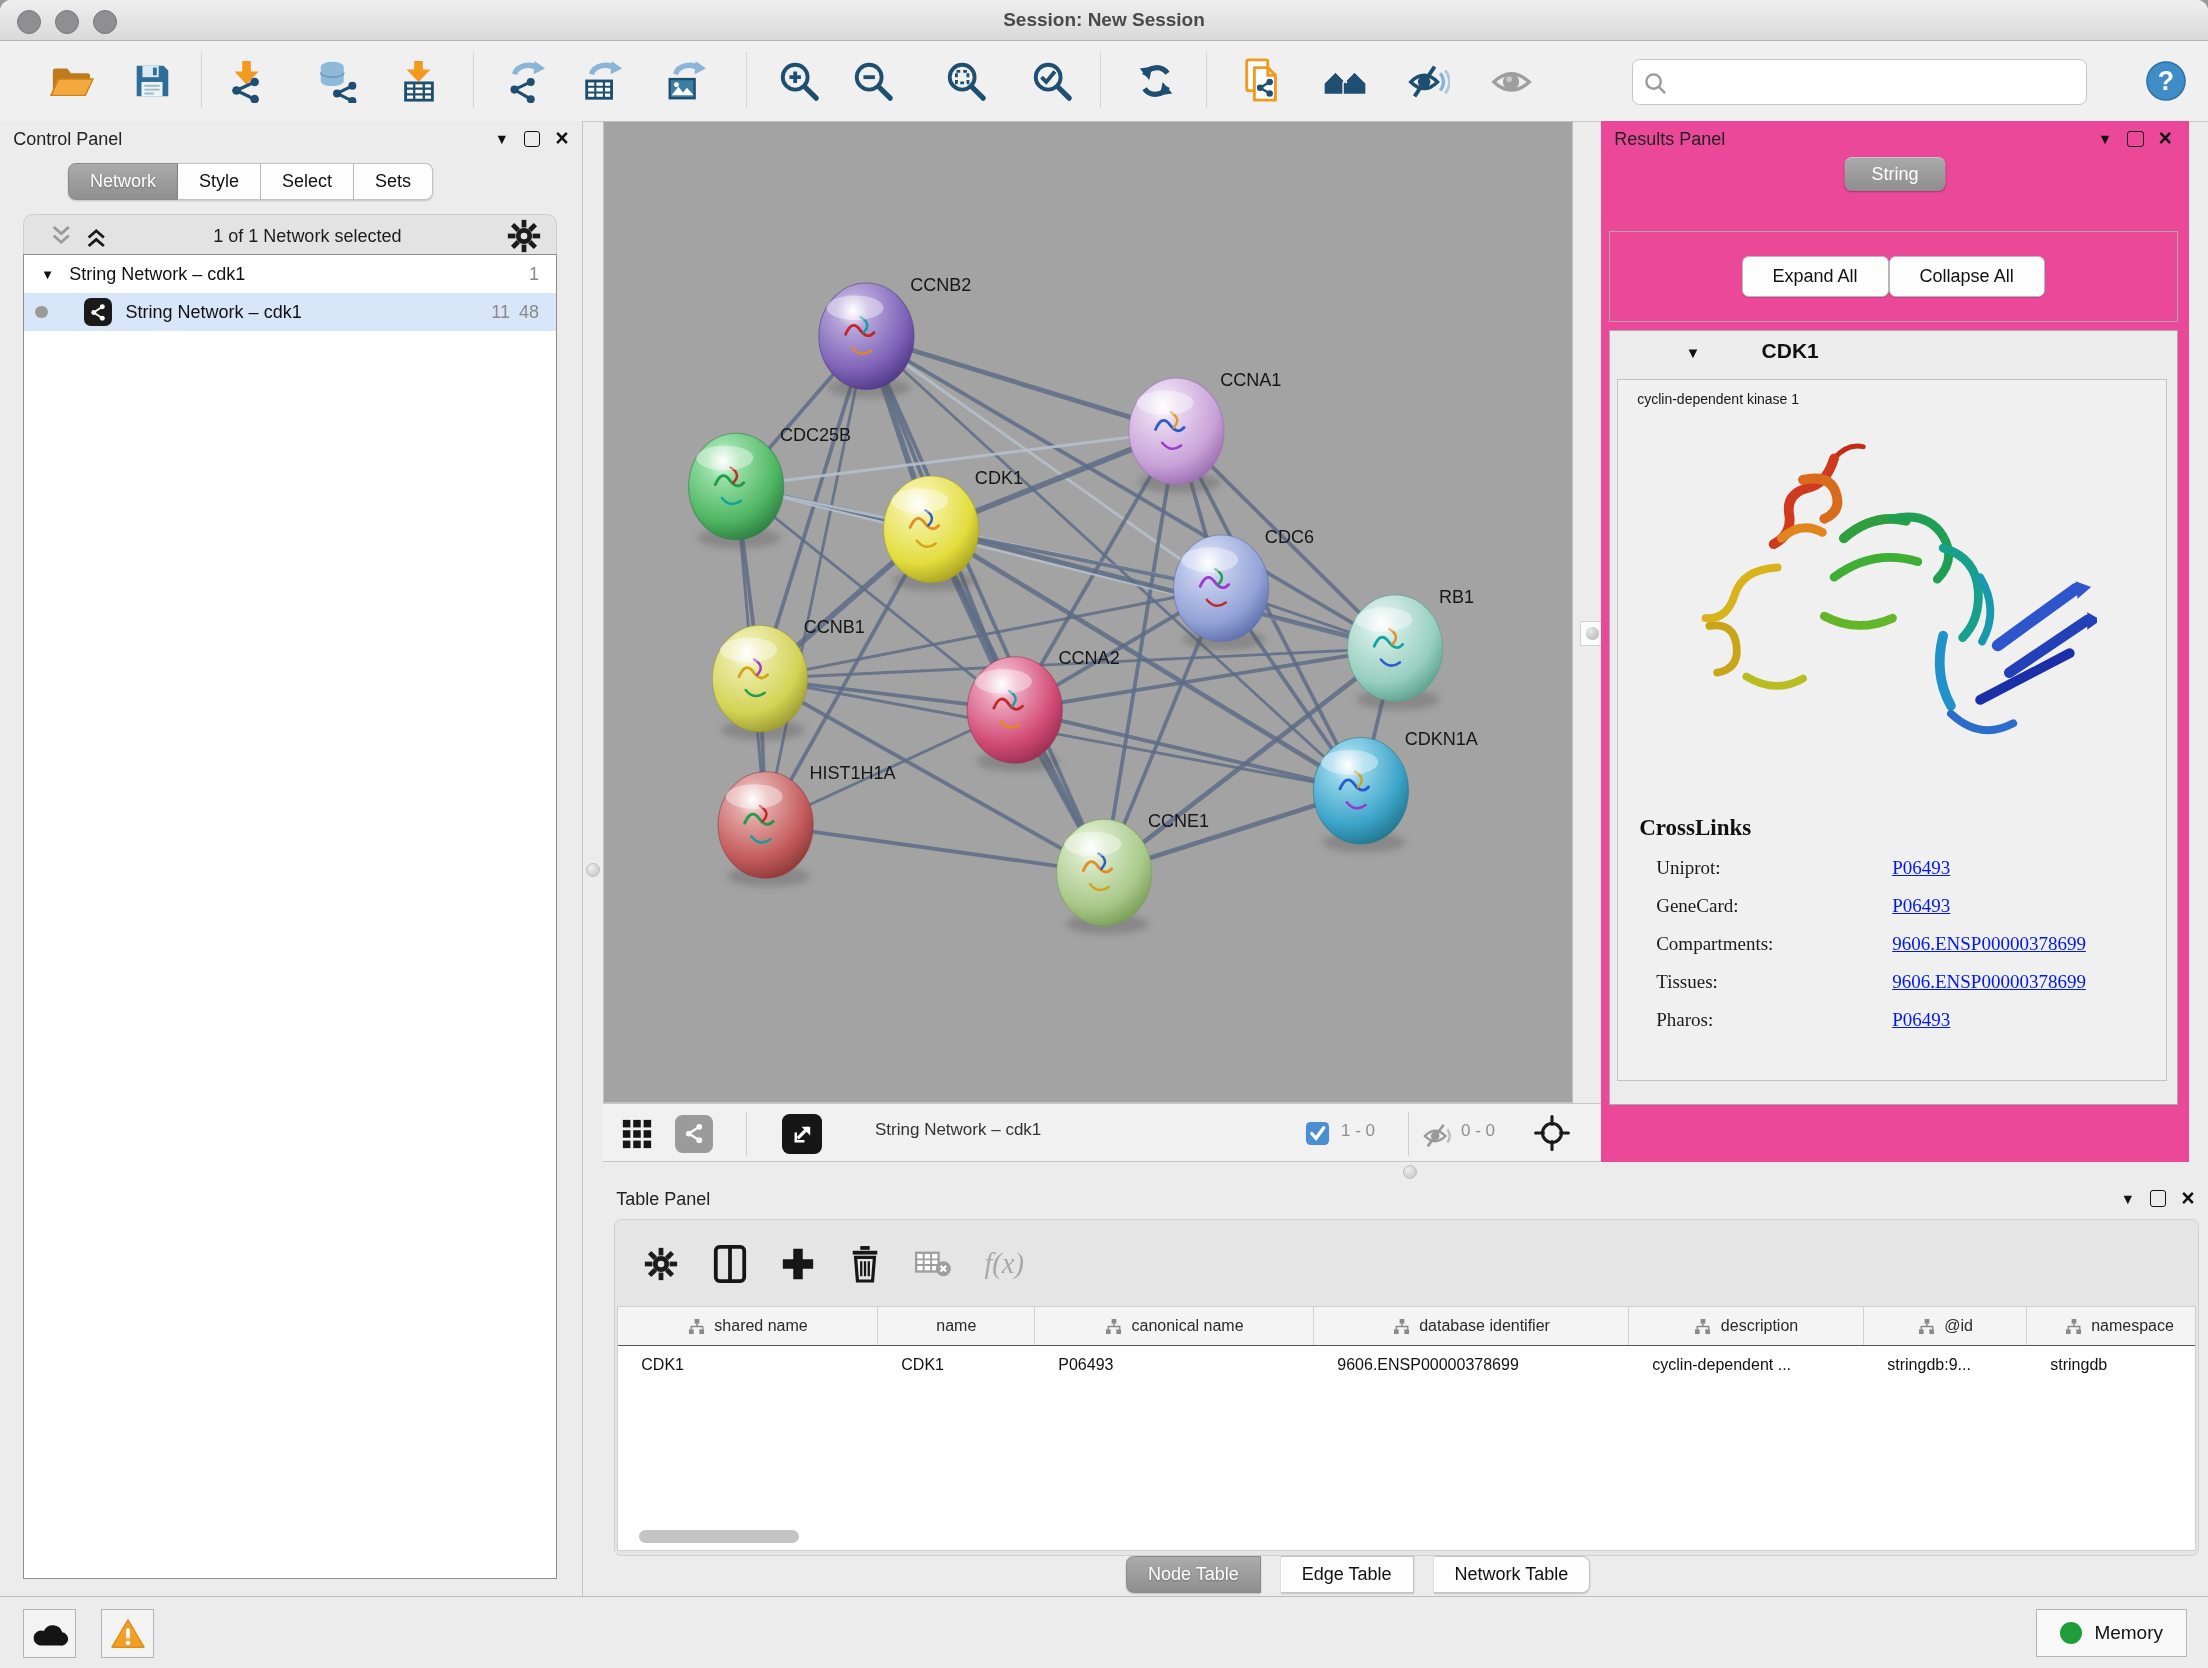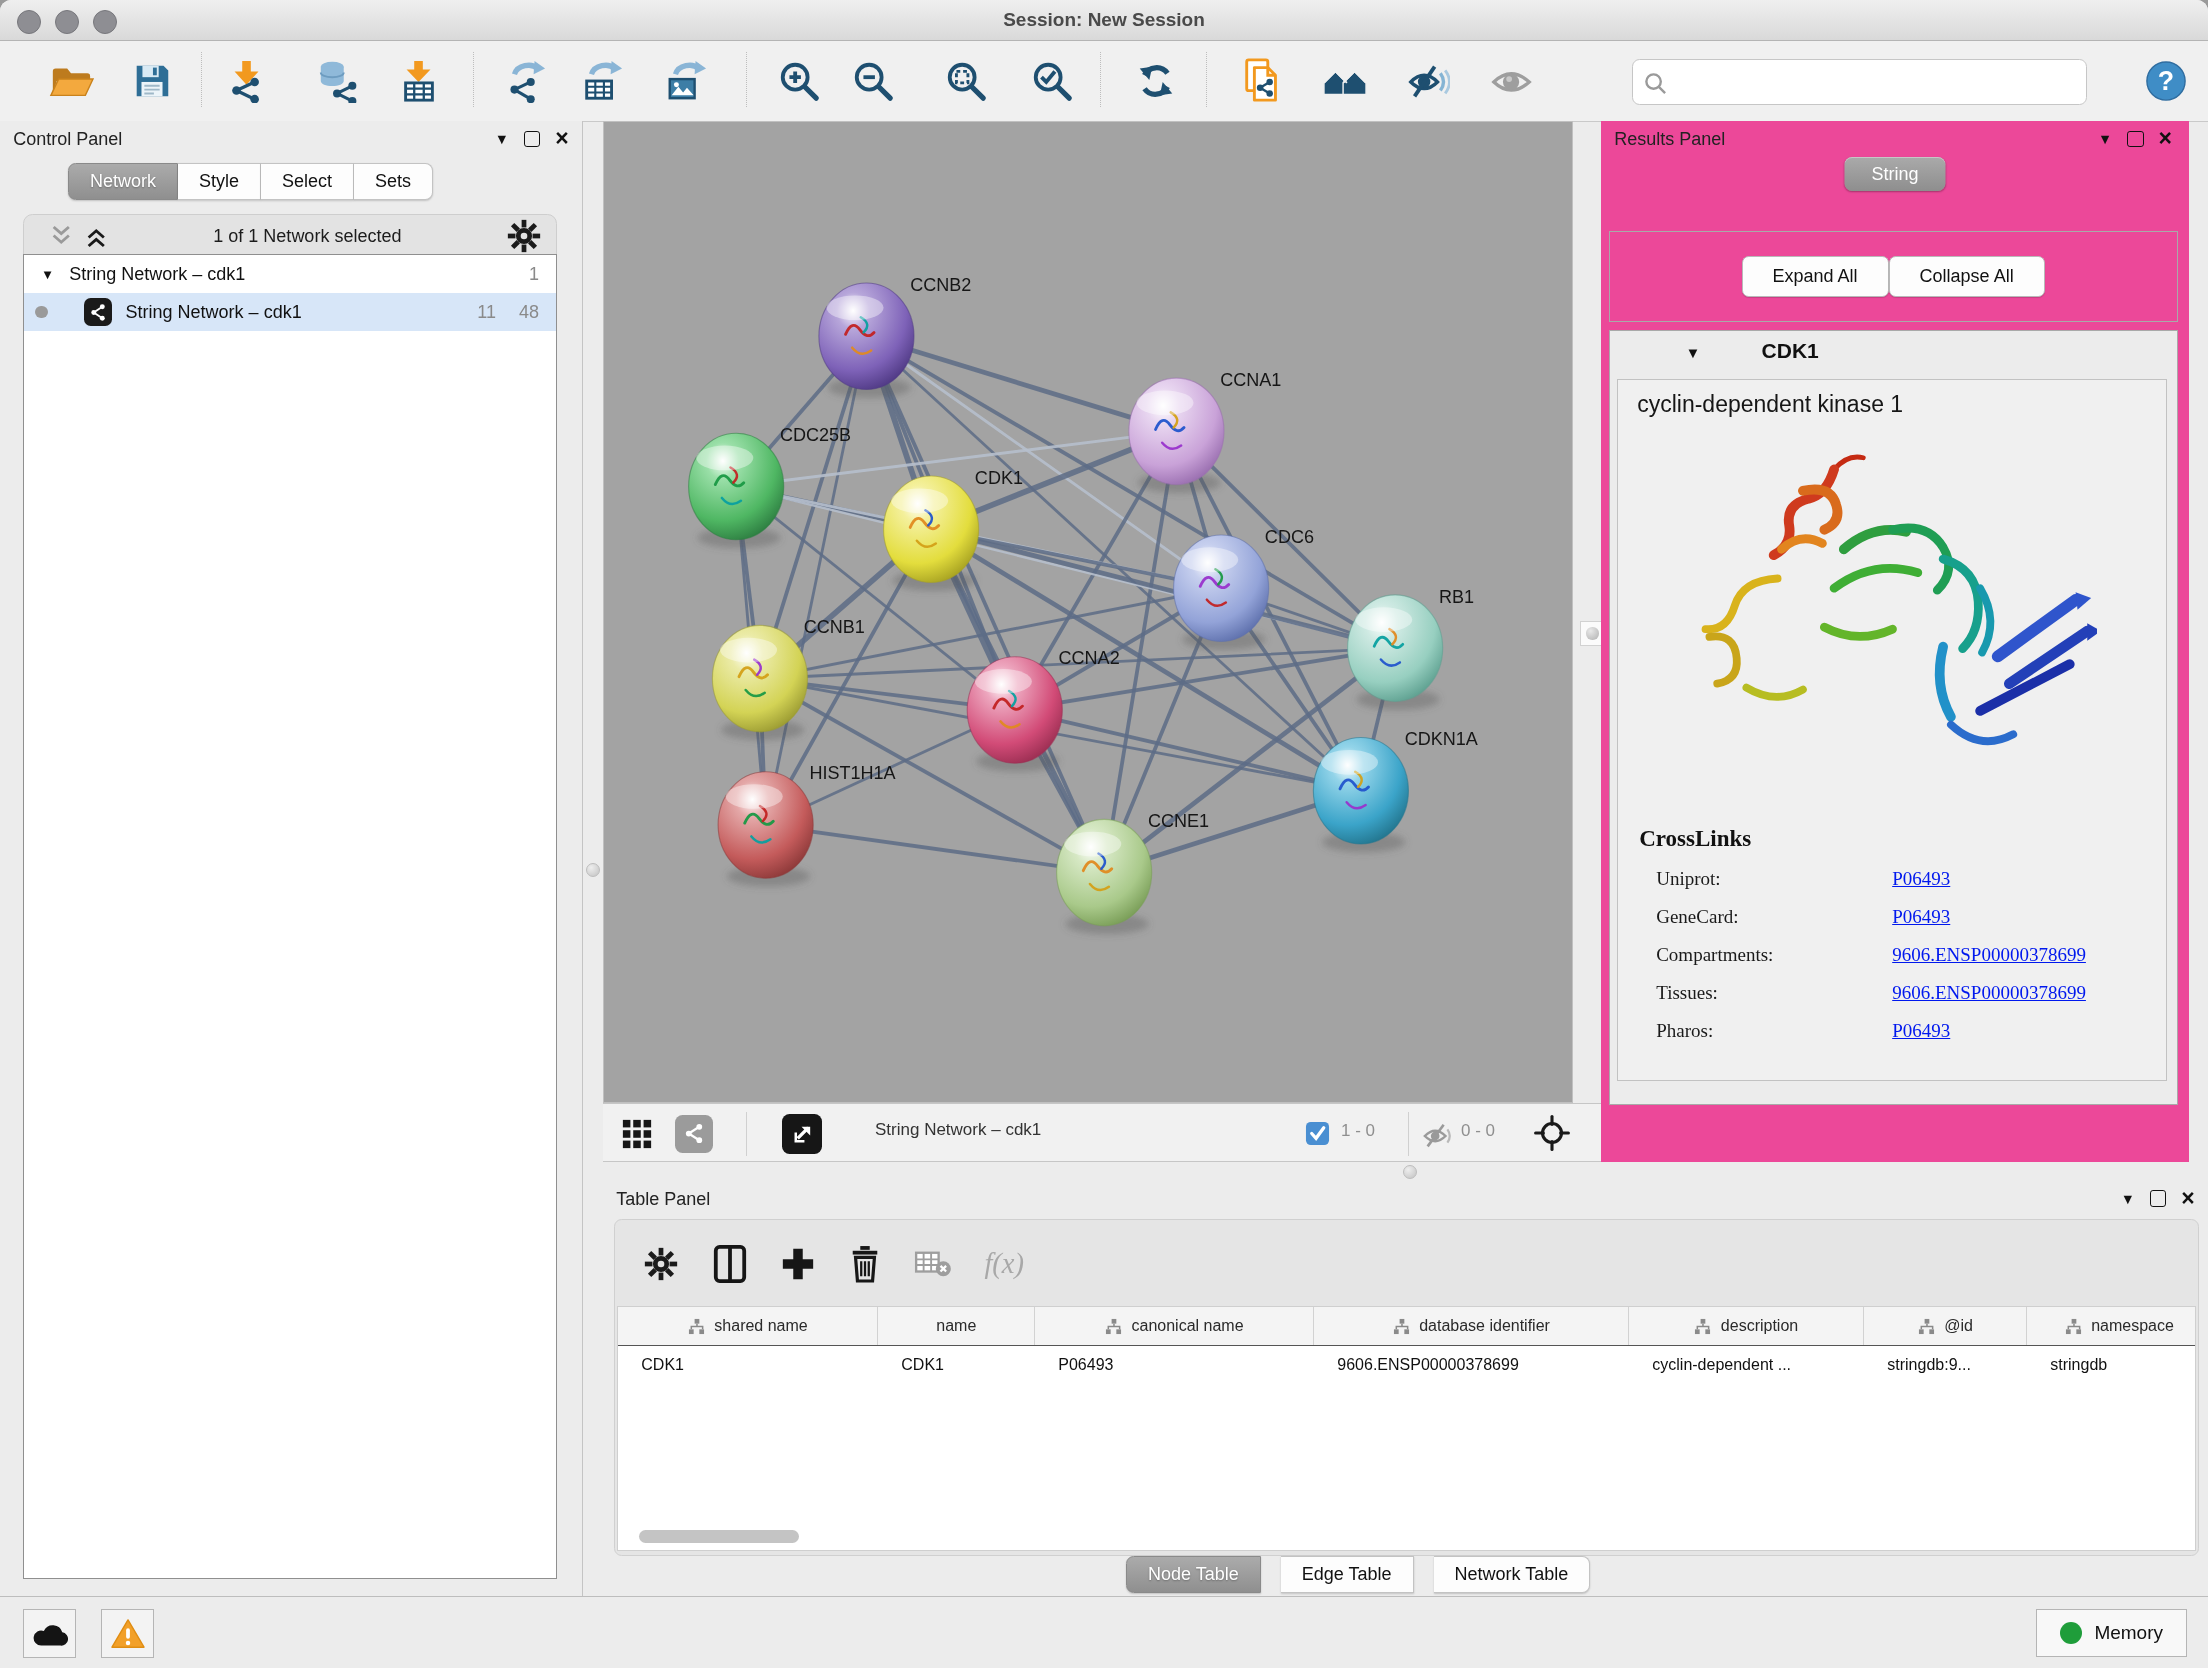--- a/index.html
+++ b/index.html
@@ -99,21 +99,21 @@
   .rp-box1{position:absolute;left:7.6px;right:11.4px;top:110px;height:89px;border:1.9px solid #a9a9a9;
            display:flex;align-items:center;justify-content:center;}
   .rp-btn{padding:8.6px 30px;background:#fdfdfd;border:1px solid #b9b9b9;border-radius:6.7px;font-size:18px;color:#111;
           box-shadow:0 1px 1px rgba(0,0,0,.15);}
   .rp-box2{position:absolute;left:7.6px;right:11.4px;top:209px;bottom:57px;border:1.9px solid #a9a9a9;background:#ececec;}
   .rp-entry-head{position:absolute;left:0;right:0;top:0;height:46px;}
   .rp-entry-head .tri{position:absolute;left:76px;top:13.3px;font-size:15px;color:#111;}
   .rp-entry-head .nm{position:absolute;left:152px;top:7.6px;font-size:21px;font-weight:bold;color:#111;}
   .rp-inner{position:absolute;left:7.6px;right:9.5px;top:48px;bottom:23px;background:#f0f0f0;border:1px solid #c2c2c2;
             overflow:hidden;}
-  .rp-desc{margin:11.4px 0 0 19px;font-size:23px;color:#161616;}
+  .rp-desc{margin:11.4px 0 0 19px;font-size:14px;color:#161616;}
   .xl{font-family:"Liberation Serif",serif;margin:25px 0 0 21px;}
   .xl-title{font-size:23px;font-weight:bold;color:#111;}
   .xl-row{display:flex;margin-top:16px;font-size:19px;color:#1a1a1a;}
   .xl-row .lb{width:253px;padding-left:17px;box-sizing:border-box;}
   .xl-row .vl{color:#0018ee;text-decoration:underline;cursor:pointer;}
   
   .status-bar{position:absolute;left:0;top:1596px;width:2208px;height:72px;background:#ececec;
               border-top:1px solid #bdbdbd;}
   .sq-btn{position:absolute;top:12.4px;width:53px;height:49px;background:#f3f3f3;border:1.9px solid #b5b5b5;
           display:flex;align-items:center;justify-content:center;box-sizing:border-box;}
@@ -354,21 +354,21 @@
             <g stroke="#fff" stroke-width="2">
                 <line x1="5" y1="10" x2="14" y2="4"></line>
                 <line x1="5" y1="10" x2="14" y2="16"></line>
               </g>
             <circle cx="5" cy="10" r="2.6" fill="#fff"></circle>
               <circle cx="14" cy="4" r="2.6" fill="#fff"></circle>
               <circle cx="14" cy="16" r="2.6" fill="#fff"></circle>
           </svg>
         </span>
         <span style="margin-left:13.3px;flex:1">String Network – cdk1</span>
-        <span class="count" style="margin-right:23px">11</span>
+        <span class="count" style="margin-right:9px">11</span>
         <span class="count" style="margin-right:17px">48</span>
       </div>
     </div>
   </div>
 
   <div class="net-canvas">
     <svg id="graph-svg" width="968" height="981" viewBox="0 0 1018 1031">
         <defs>
           <filter id="nshadow" x="-60%" y="-60%" width="220%" height="220%">
             <feGaussianBlur stdDeviation="4"></feGaussianBlur>

